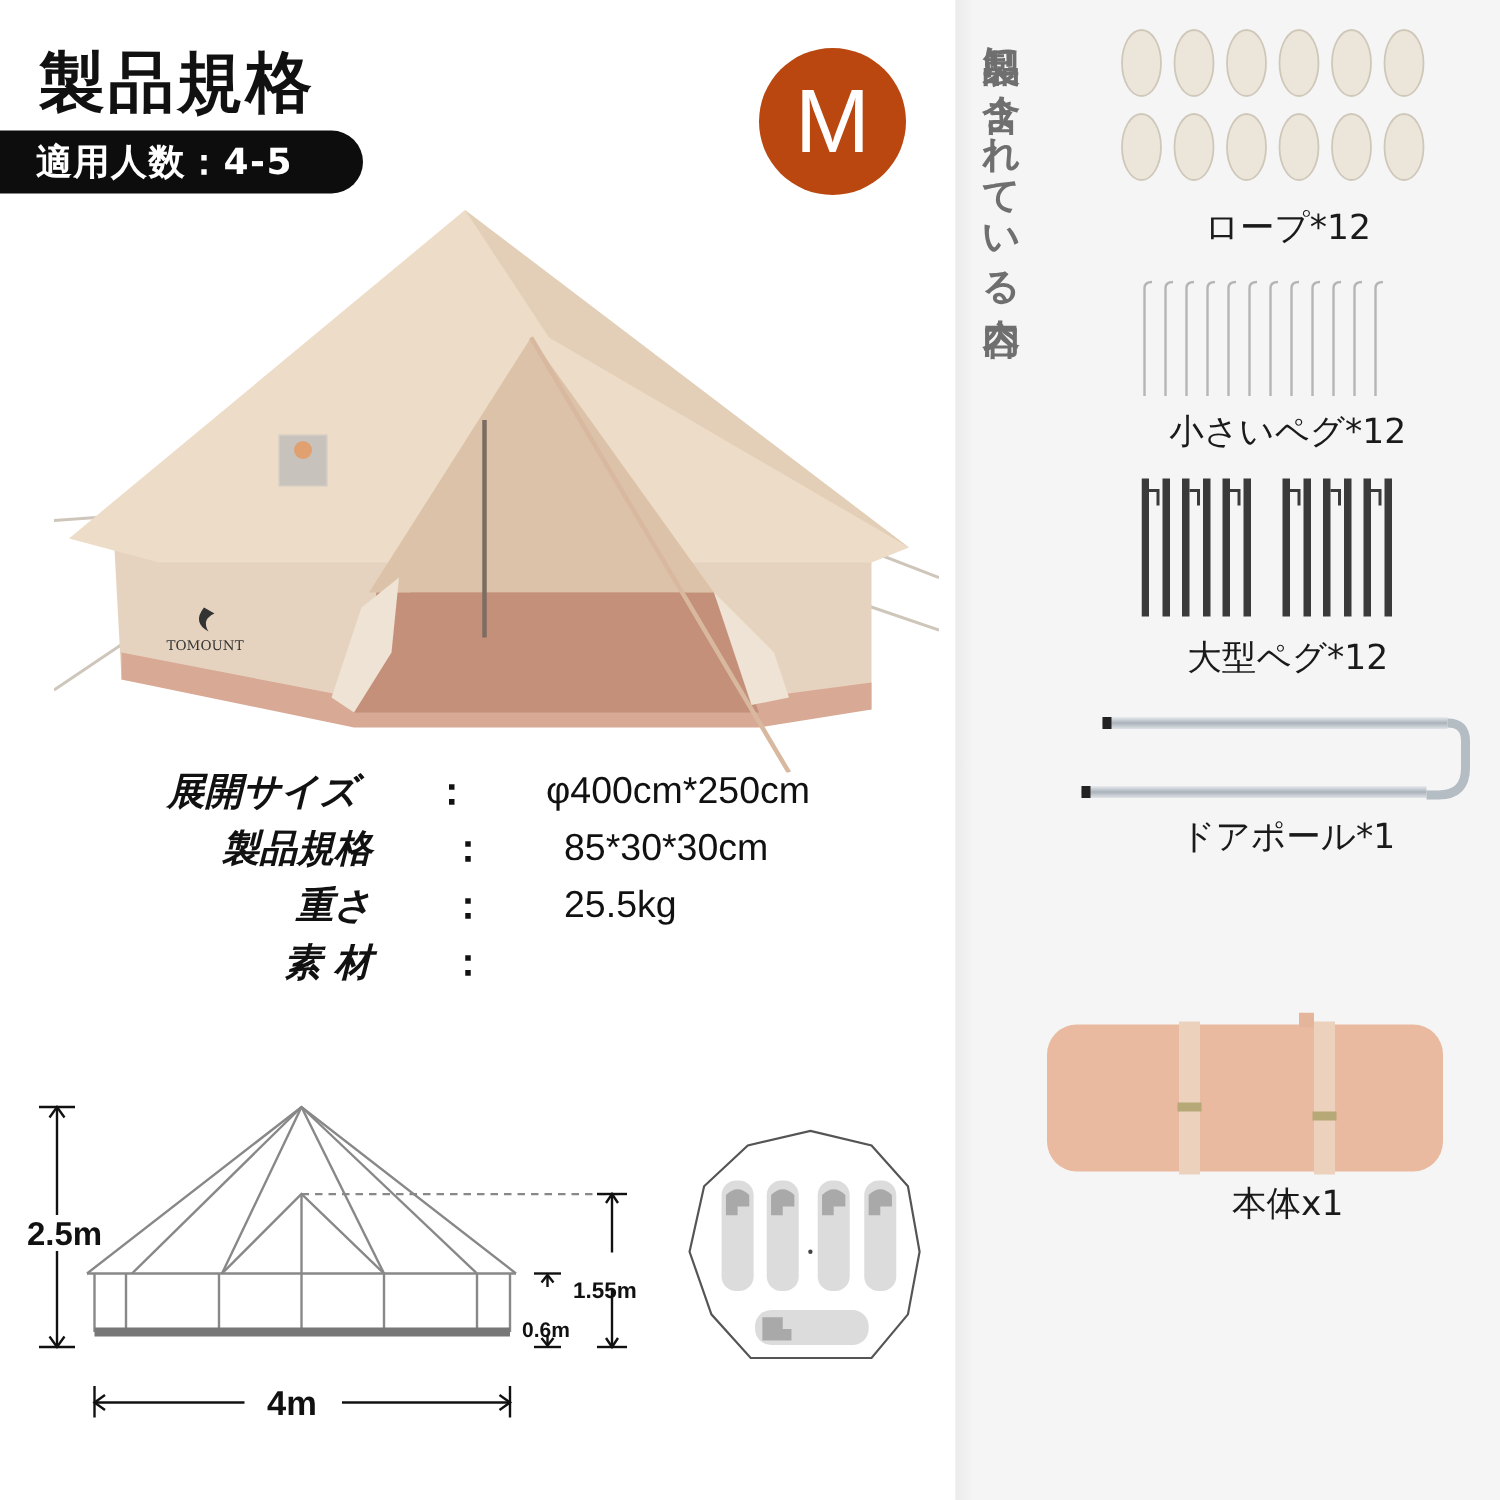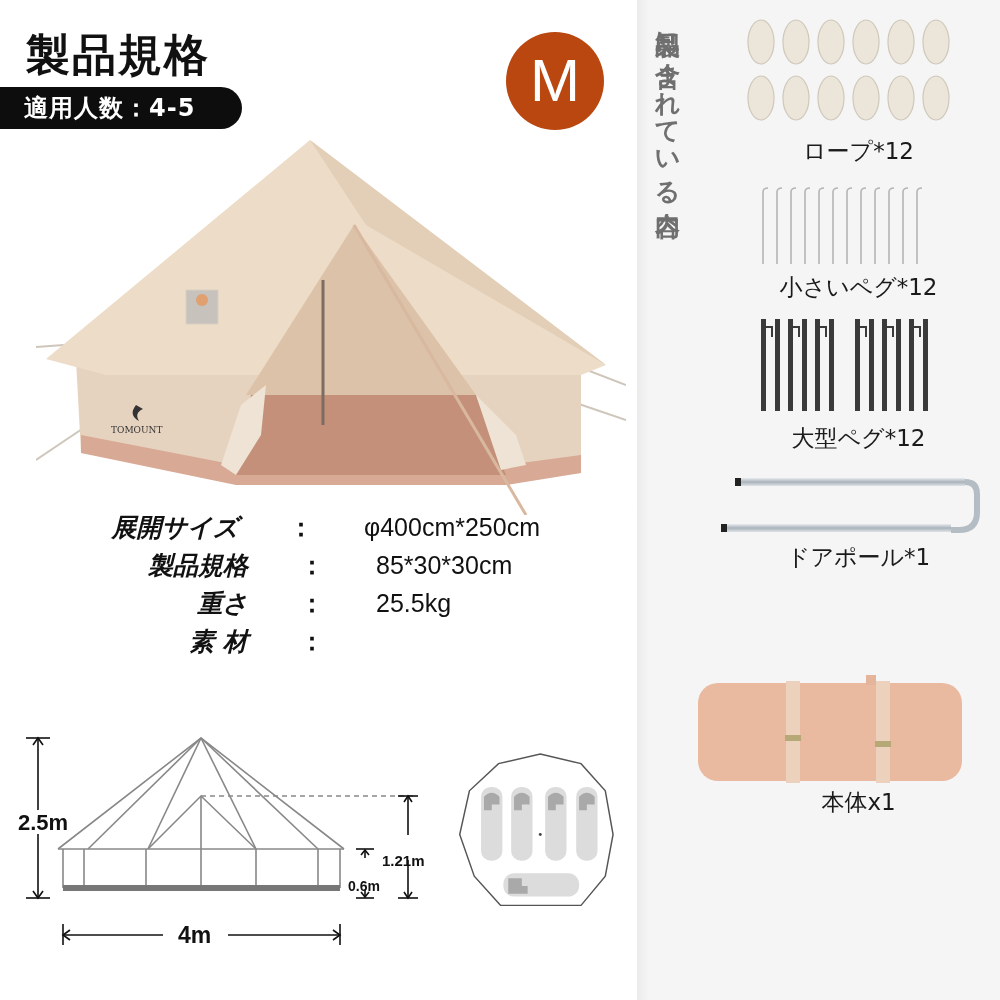--- a/index.html
+++ b/index.html
@@ -139,21 +139,21 @@
 
         <line x1="45" y1="194" x2="45" y2="215"></line>
           <line x1="322" y1="194" x2="322" y2="215"></line>
         <line x1="45" y1="205" x2="145" y2="205"></line>
           <line x1="210" y1="205" x2="322" y2="205"></line>
         <polyline points="52,200 45,205 52,210"></polyline>
           <polyline points="315,200 322,205 315,210"></polyline>
       </g>
     </svg>
     <span class="dim-label" style="left:0;top:80px;font-size:22px;">2.5m</span>
-    <span class="dim-label" style="left:364px;top:122px;font-size:15px;">1.21m</span>
+    <span class="dim-label" style="left:364px;top:122px;font-size:15px;">1.55m</span>
     <span class="dim-label" style="left:330px;top:148px;font-size:14px;">0.6m</span>
     <span class="dim-label" style="left:160px;top:192px;font-size:23px;">4m</span>
   </div>
 
   <svg class="floorplan" viewBox="0 0 170 170">
     <polygon points="93,2 135,12 160,40 168,85 160,128 135,158 52,158 25,128 10,85 20,40 50,12" fill="#ffffff" stroke="#555" stroke-width="1.5"></polygon>
     <g fill="#dcdcdc">
       <rect x="32" y="36" width="22" height="76" rx="10"></rect>
       <rect x="63" y="36" width="22" height="76" rx="10"></rect>
       <rect x="98" y="36" width="22" height="76" rx="10"></rect>

